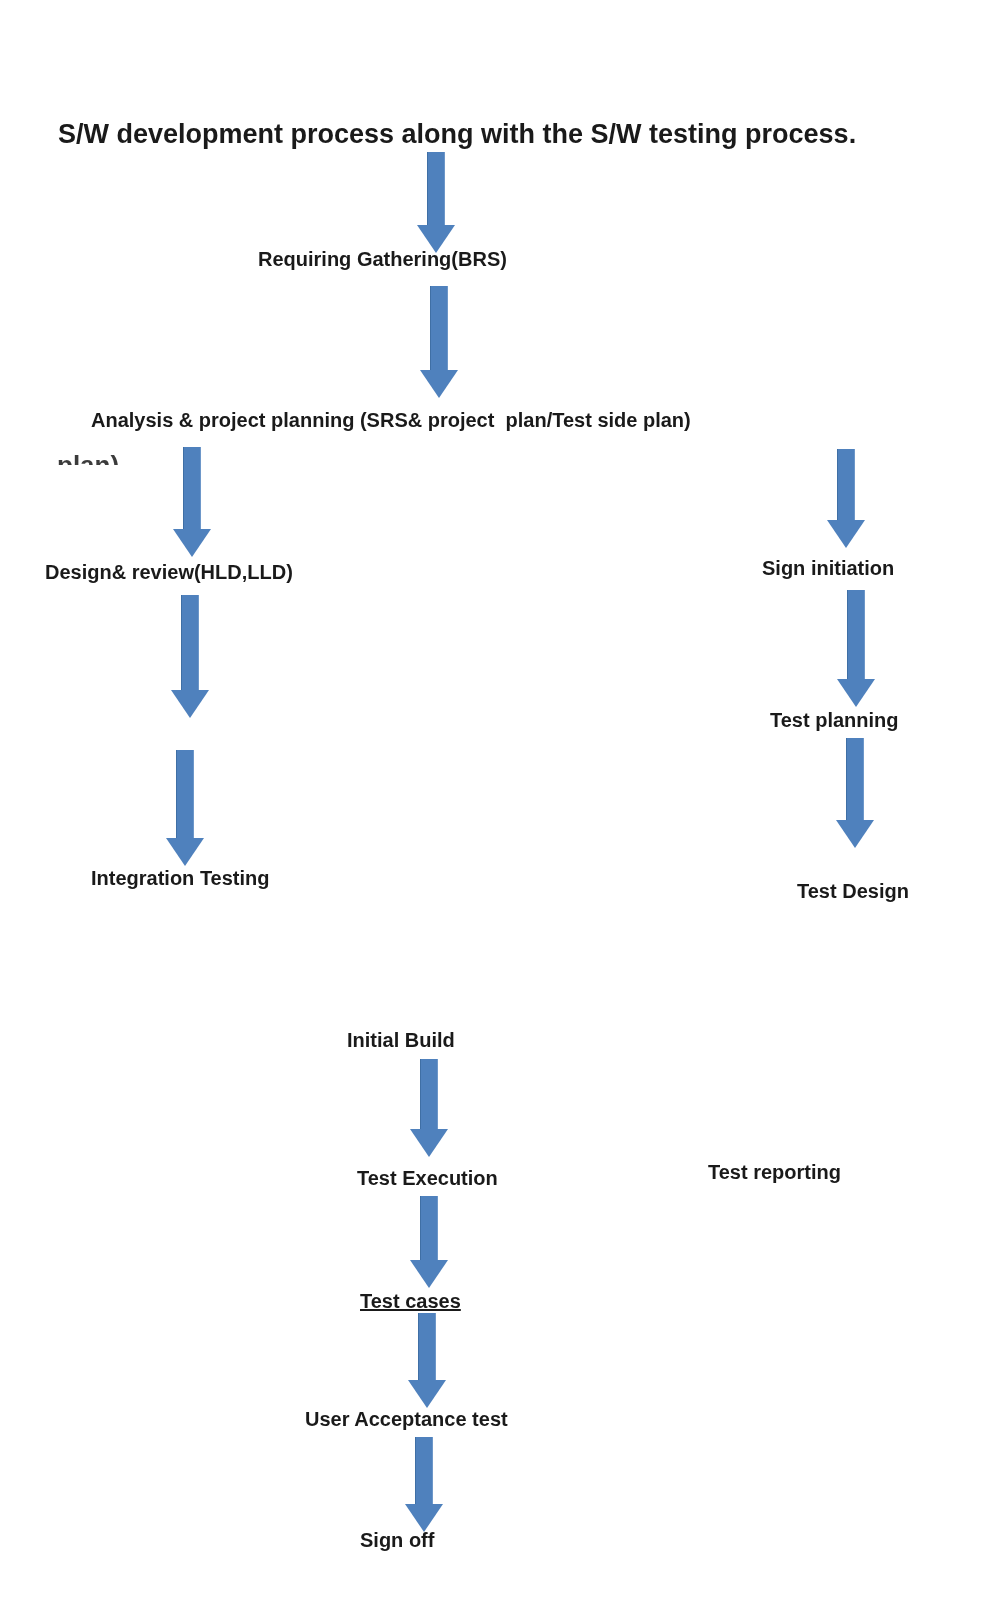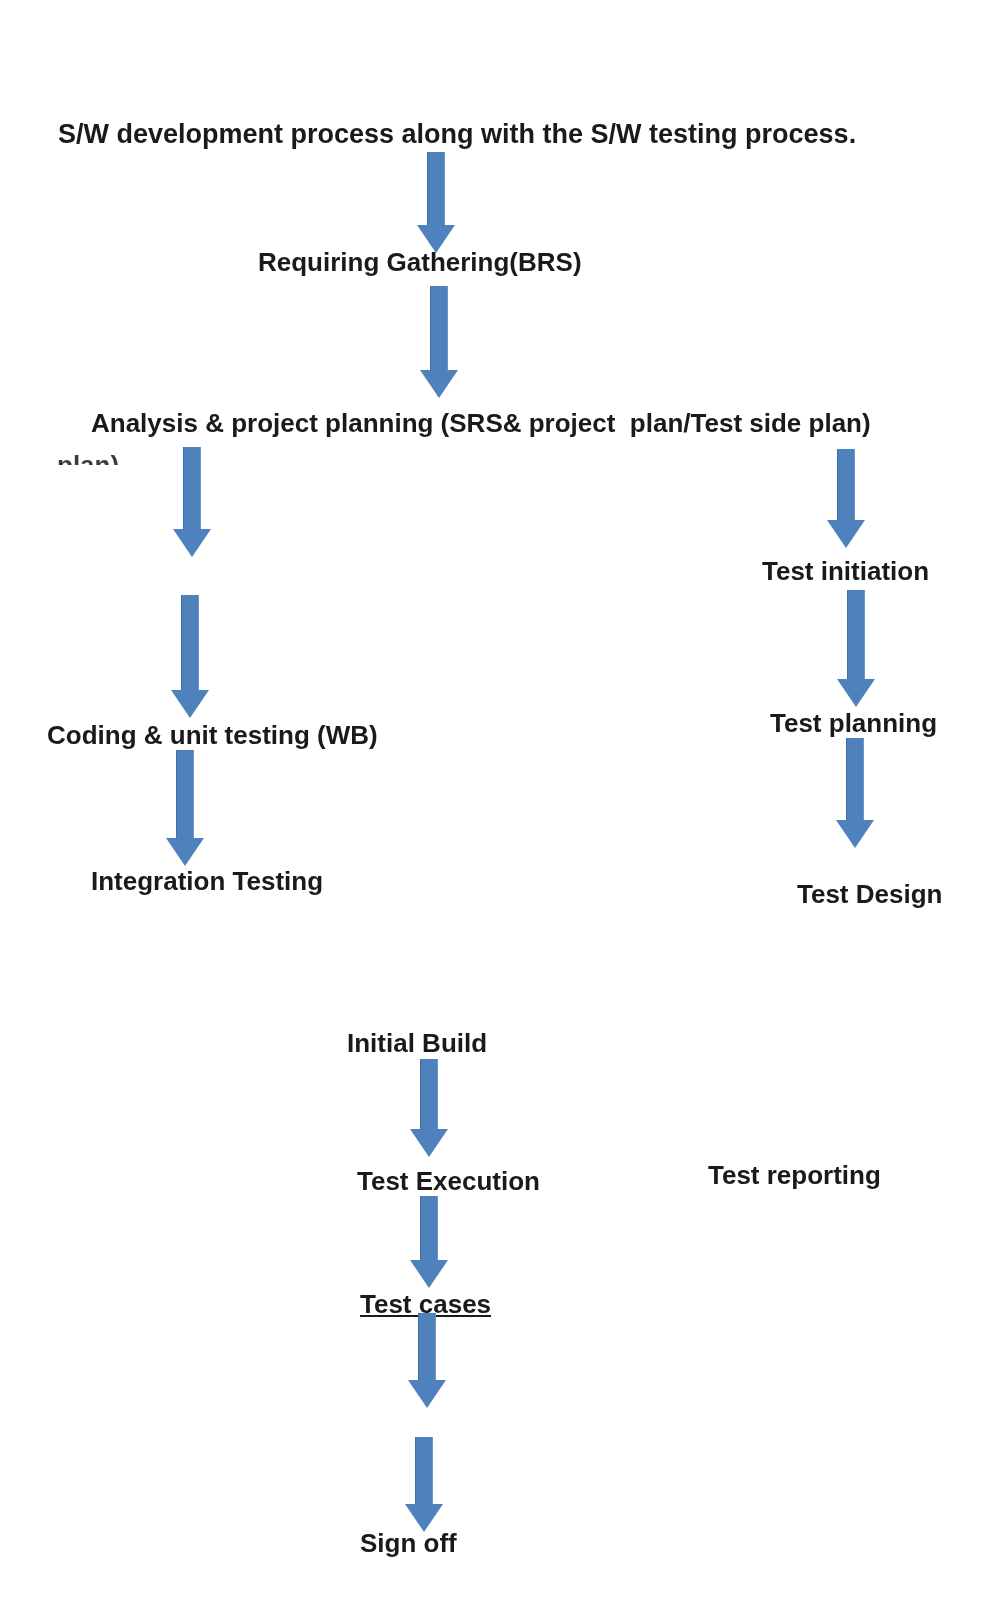--- a/index.html
+++ b/index.html
@@ -8,21 +8,21 @@
     width:1000px; height:1600px;
     background:var(--bg);
     font-family:"Liberation Sans","DejaVu Sans",sans-serif;
     position:relative;
     overflow:hidden;
   }
   .canvas{ position:absolute; inset:0; }
   .label{
     position:absolute;
     font-weight:bold;
-    font-size:26px;
+    font-size:20px;
     line-height:1.15;
     color:var(--text);
     white-space:pre;
   }
   .title{ font-size:27px; }
   
   .arrow{
     position:absolute;
     width:38px;
     display:flex;
@@ -79,41 +79,41 @@
 
   <div class="fragment" style="left:57px; top:450px; width:110px;">
     <span>plan)</span>
   </div>
 
   <div class="arrow" style="left:173px; top:447px; height:110px;">
     <div class="shaft"></div>
     <div class="head"></div>
   </div>
 
+  <div class="label" style="left:45px; top:561px;">Design&amp; review(HLD,LLD)</div>
 
   <div class="arrow" style="left:171px; top:595px; height:123px;">
     <div class="shaft"></div>
     <div class="head"></div>
   </div>
 
-  <div class="label" style="left:47px; top:721px;">Coding &amp; unit testing (WB)</div>
 
   <div class="arrow" style="left:166px; top:750px; height:116px;">
     <div class="shaft"></div>
     <div class="head"></div>
   </div>
 
   <div class="label" style="left:55px; top:867px;margin-left:36px;">Integration Testing</div>
 
   <div class="arrow" style="left:827px; top:449px; height:99px;">
     <div class="shaft"></div>
     <div class="head"></div>
   </div>
 
-  <div class="label" style="left:762px; top:557px;">Test initiation</div>
+  <div class="label" style="left:762px; top:557px;">Sign initiation</div>
 
   <div class="arrow" style="left:837px; top:590px; height:117px;">
     <div class="shaft"></div>
     <div class="head"></div>
   </div>
 
   <div class="label" style="left:770px; top:709px;">Test planning</div>
 
   <div class="arrow" style="left:836px; top:738px; height:110px;">
     <div class="shaft"></div>
@@ -138,20 +138,21 @@
     <div class="head"></div>
   </div>
 
   <div class="label" style="left:360px; top:1290px;text-decoration:underline;">Test cases</div>
 
   <div class="arrow" style="left:408px; top:1313px; height:95px;">
     <div class="shaft"></div>
     <div class="head"></div>
   </div>
 
+  <div class="label" style="left:305px; top:1408px;">User Acceptance test</div>
 
   <div class="arrow" style="left:405px; top:1437px; height:95px;">
     <div class="shaft"></div>
     <div class="head"></div>
   </div>
 
   <div class="label" style="left:360px; top:1529px;">Sign off</div>
 
 </div>
 

